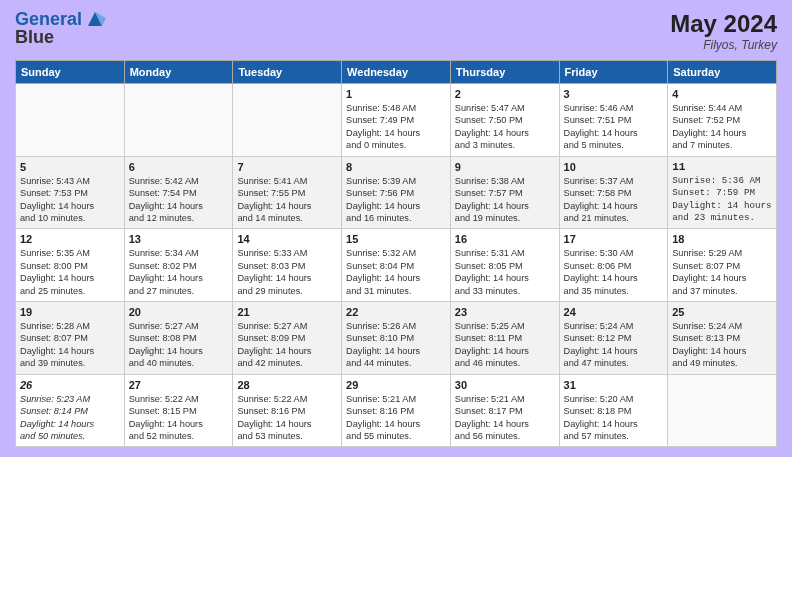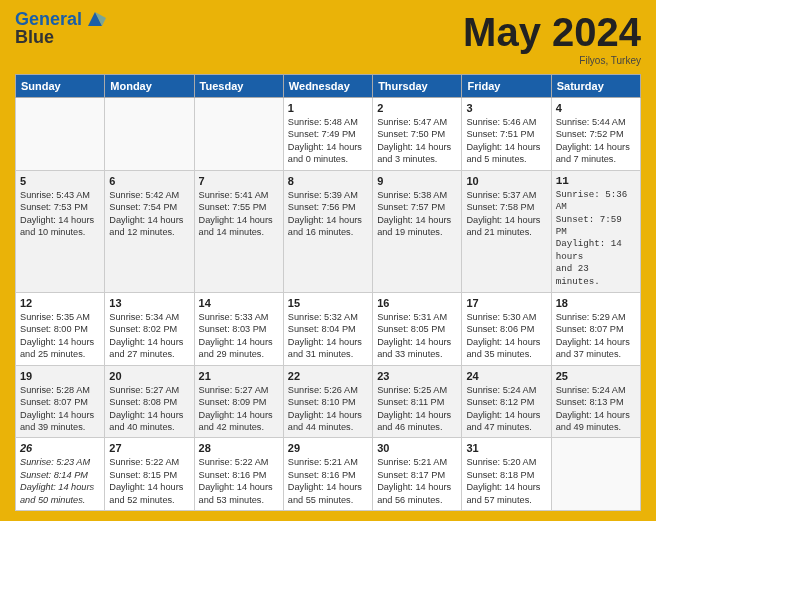--- a/index.html
+++ b/index.html
@@ -4,22 +4,22 @@
   <style>
     * { box-sizing: border-box; margin: 0; padding: 0; }
     body {
       font-family: Arial, sans-serif;
       background: #fff;
       width: 792px;
       min-height: 612px;
       padding: 0;
     }
     .page {
-      width: 656px;
-      background: #eab308;
+      width: 792px;
+      background: #c4b5fd;
       padding: 10px 15px 10px 15px;
     }
     .header {
       display: flex;
       justify-content: space-between;
       align-items: flex-start;
       margin-bottom: 8px;
     }
     .logo {
       display: flex;
@@ -30,27 +30,28 @@
       font-size: 18px;
       font-weight: bold;
       color: #333;
       line-height: 1.1;
     }
     .logo-text .blue { color: #1a5fa8; }
     .title-block {
       text-align: right;
     }
     .title-block .month-year {
-      font-size: 40px;
+      font-size: 24px;
       font-weight: bold;
       color: #222;
     }
     .title-block .location {
-      font-size: 10px;
+      font-size: 12px;
       color: #444;
+      font-style: italic;
     }
     
     .calendar {
       width: 100%;
       border-collapse: collapse;
       font-size: 10px;
     }
     .calendar th {
       background: #1a5fa8;
       color: #fff;

